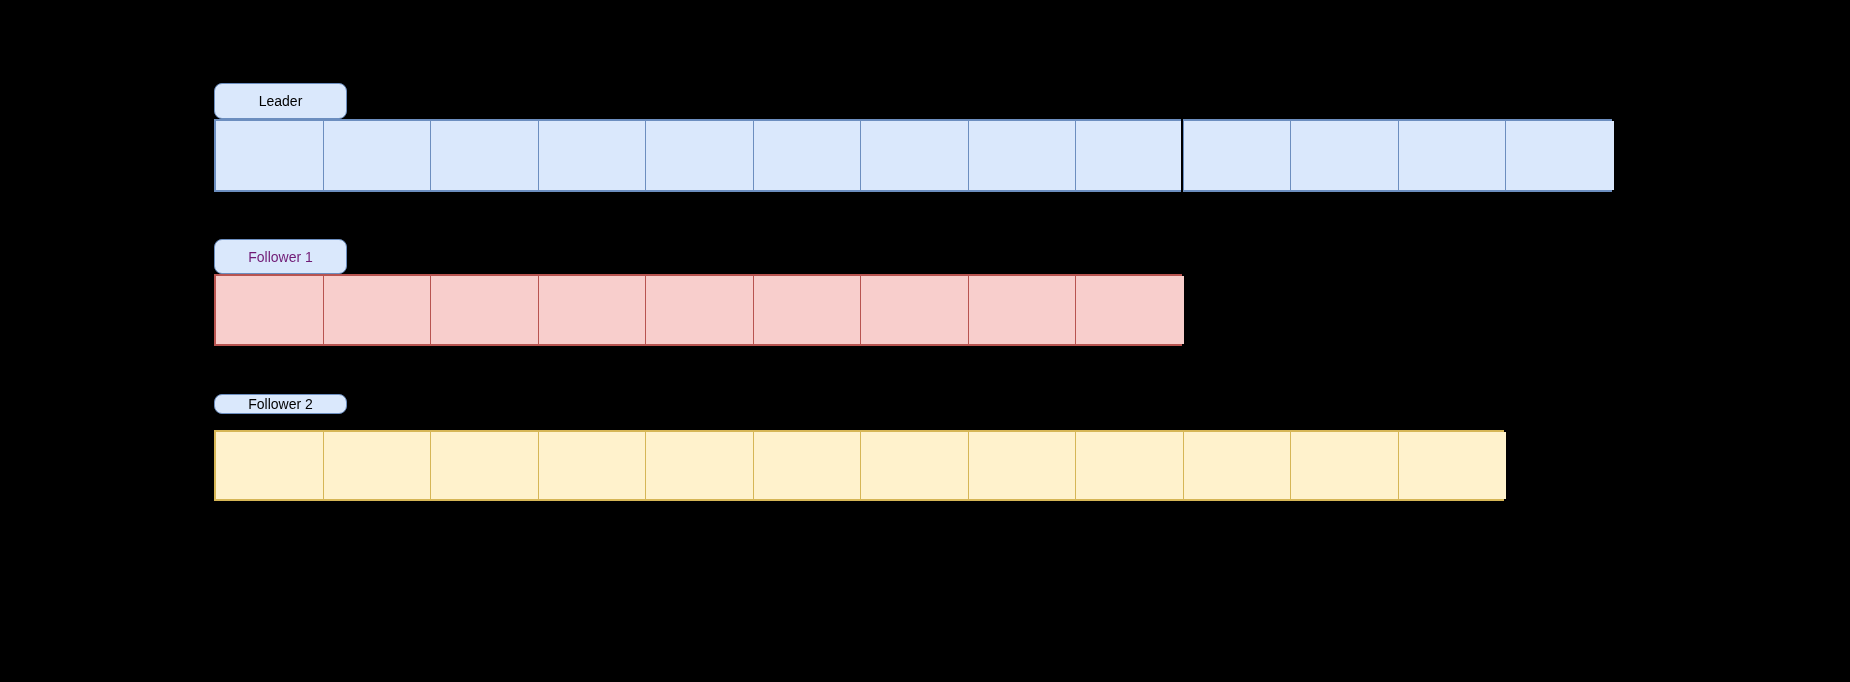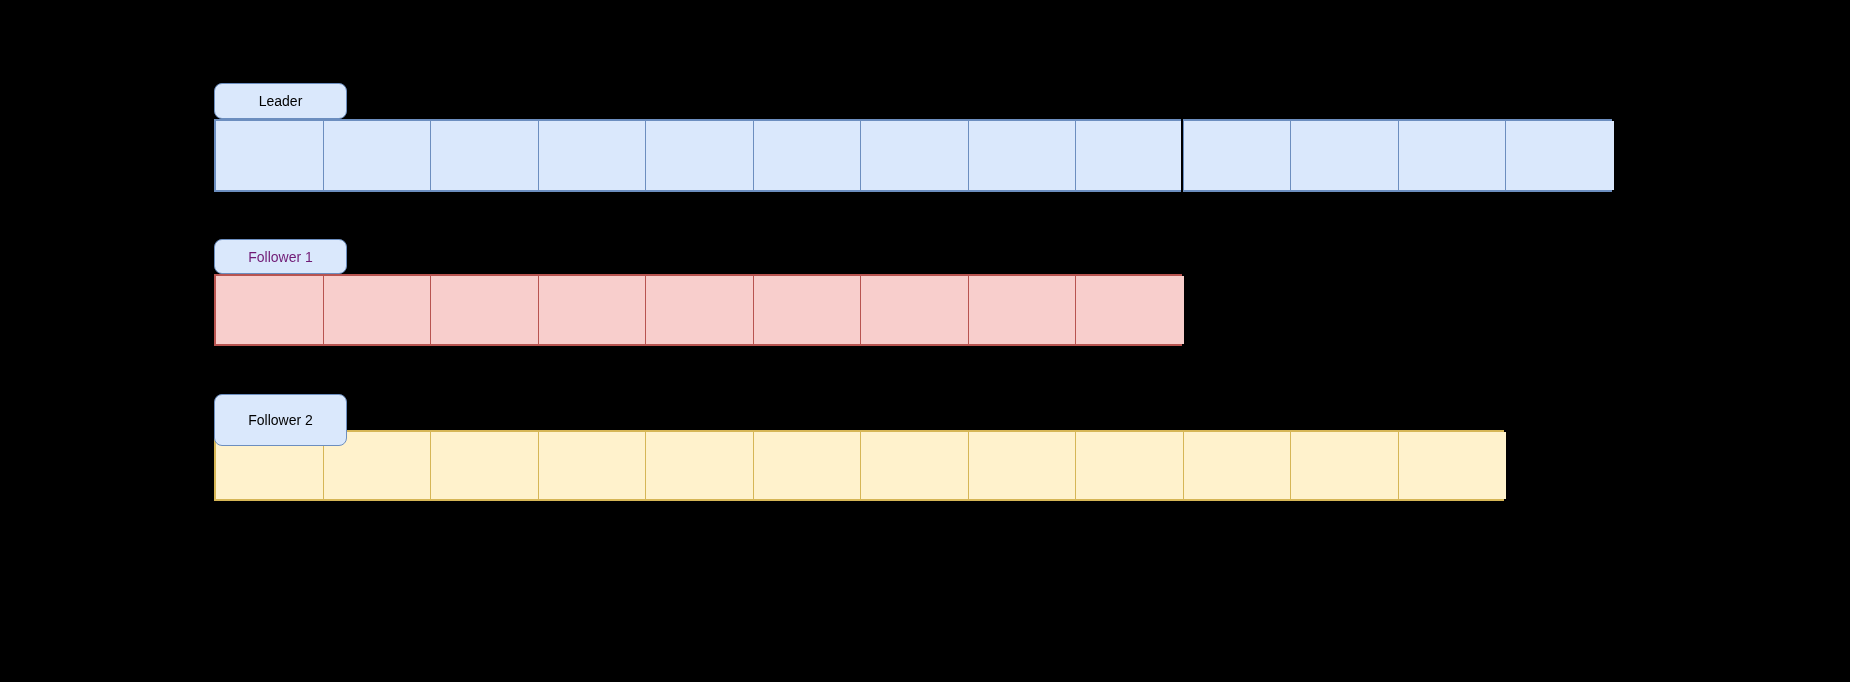--- a/index.html
+++ b/index.html
@@ -80,21 +80,21 @@
           <div class="log-cell" style="width: 107.5px; background: rgb(248, 206, 204); border-right-color: rgb(184, 84, 80);"></div>
           <div class="log-cell" style="width: 107.5px; background: rgb(248, 206, 204); border-right-color: rgb(184, 84, 80);"></div>
           <div class="log-cell" style="width: 107.5px; background: rgb(248, 206, 204); border-right-color: rgb(184, 84, 80);"></div>
           <div class="log-cell" style="width: 107.5px; background: rgb(248, 206, 204); border-right-color: rgb(184, 84, 80);"></div>
           <div class="log-cell" style="width: 107.5px; background: rgb(248, 206, 204); border-right-color: rgb(184, 84, 80);"></div>
           <div class="log-cell" style="width: 107.5px; background: rgb(248, 206, 204); border-right-color: rgb(184, 84, 80);"></div>
           <div class="log-cell last" style="width: 107.5px; background: rgb(248, 206, 204); border-right-color: rgb(184, 84, 80);"></div>
         </div>
       </div>
       <div class="node-group">
-        <div class="node-label" style="left: 214px; top: 394px; width: 133px; height: 52px; background: rgb(218, 232, 252); border-color: rgb(108, 142, 191); color: rgb(0, 0, 0);">Follower 2</div>
+        <div class="node-label" style="left: 214px; top: 394px; width: 133px; height: 20px; background: rgb(218, 232, 252); border-color: rgb(108, 142, 191); color: rgb(0, 0, 0);">Follower 2</div>
         <div class="log-row" style="left: 214px; top: 430px; width: 1290px; height: 71px; border-color: rgb(214, 182, 86); background: rgb(255, 242, 204);">
           <div class="log-cell" style="width: 107.5px; background: rgb(255, 242, 204); border-right-color: rgb(214, 182, 86);"></div>
           <div class="log-cell" style="width: 107.5px; background: rgb(255, 242, 204); border-right-color: rgb(214, 182, 86);"></div>
           <div class="log-cell" style="width: 107.5px; background: rgb(255, 242, 204); border-right-color: rgb(214, 182, 86);"></div>
           <div class="log-cell" style="width: 107.5px; background: rgb(255, 242, 204); border-right-color: rgb(214, 182, 86);"></div>
           <div class="log-cell" style="width: 107.5px; background: rgb(255, 242, 204); border-right-color: rgb(214, 182, 86);"></div>
           <div class="log-cell" style="width: 107.5px; background: rgb(255, 242, 204); border-right-color: rgb(214, 182, 86);"></div>
           <div class="log-cell" style="width: 107.5px; background: rgb(255, 242, 204); border-right-color: rgb(214, 182, 86);"></div>
           <div class="log-cell" style="width: 107.5px; background: rgb(255, 242, 204); border-right-color: rgb(214, 182, 86);"></div>
           <div class="log-cell" style="width: 107.5px; background: rgb(255, 242, 204); border-right-color: rgb(214, 182, 86);"></div>

